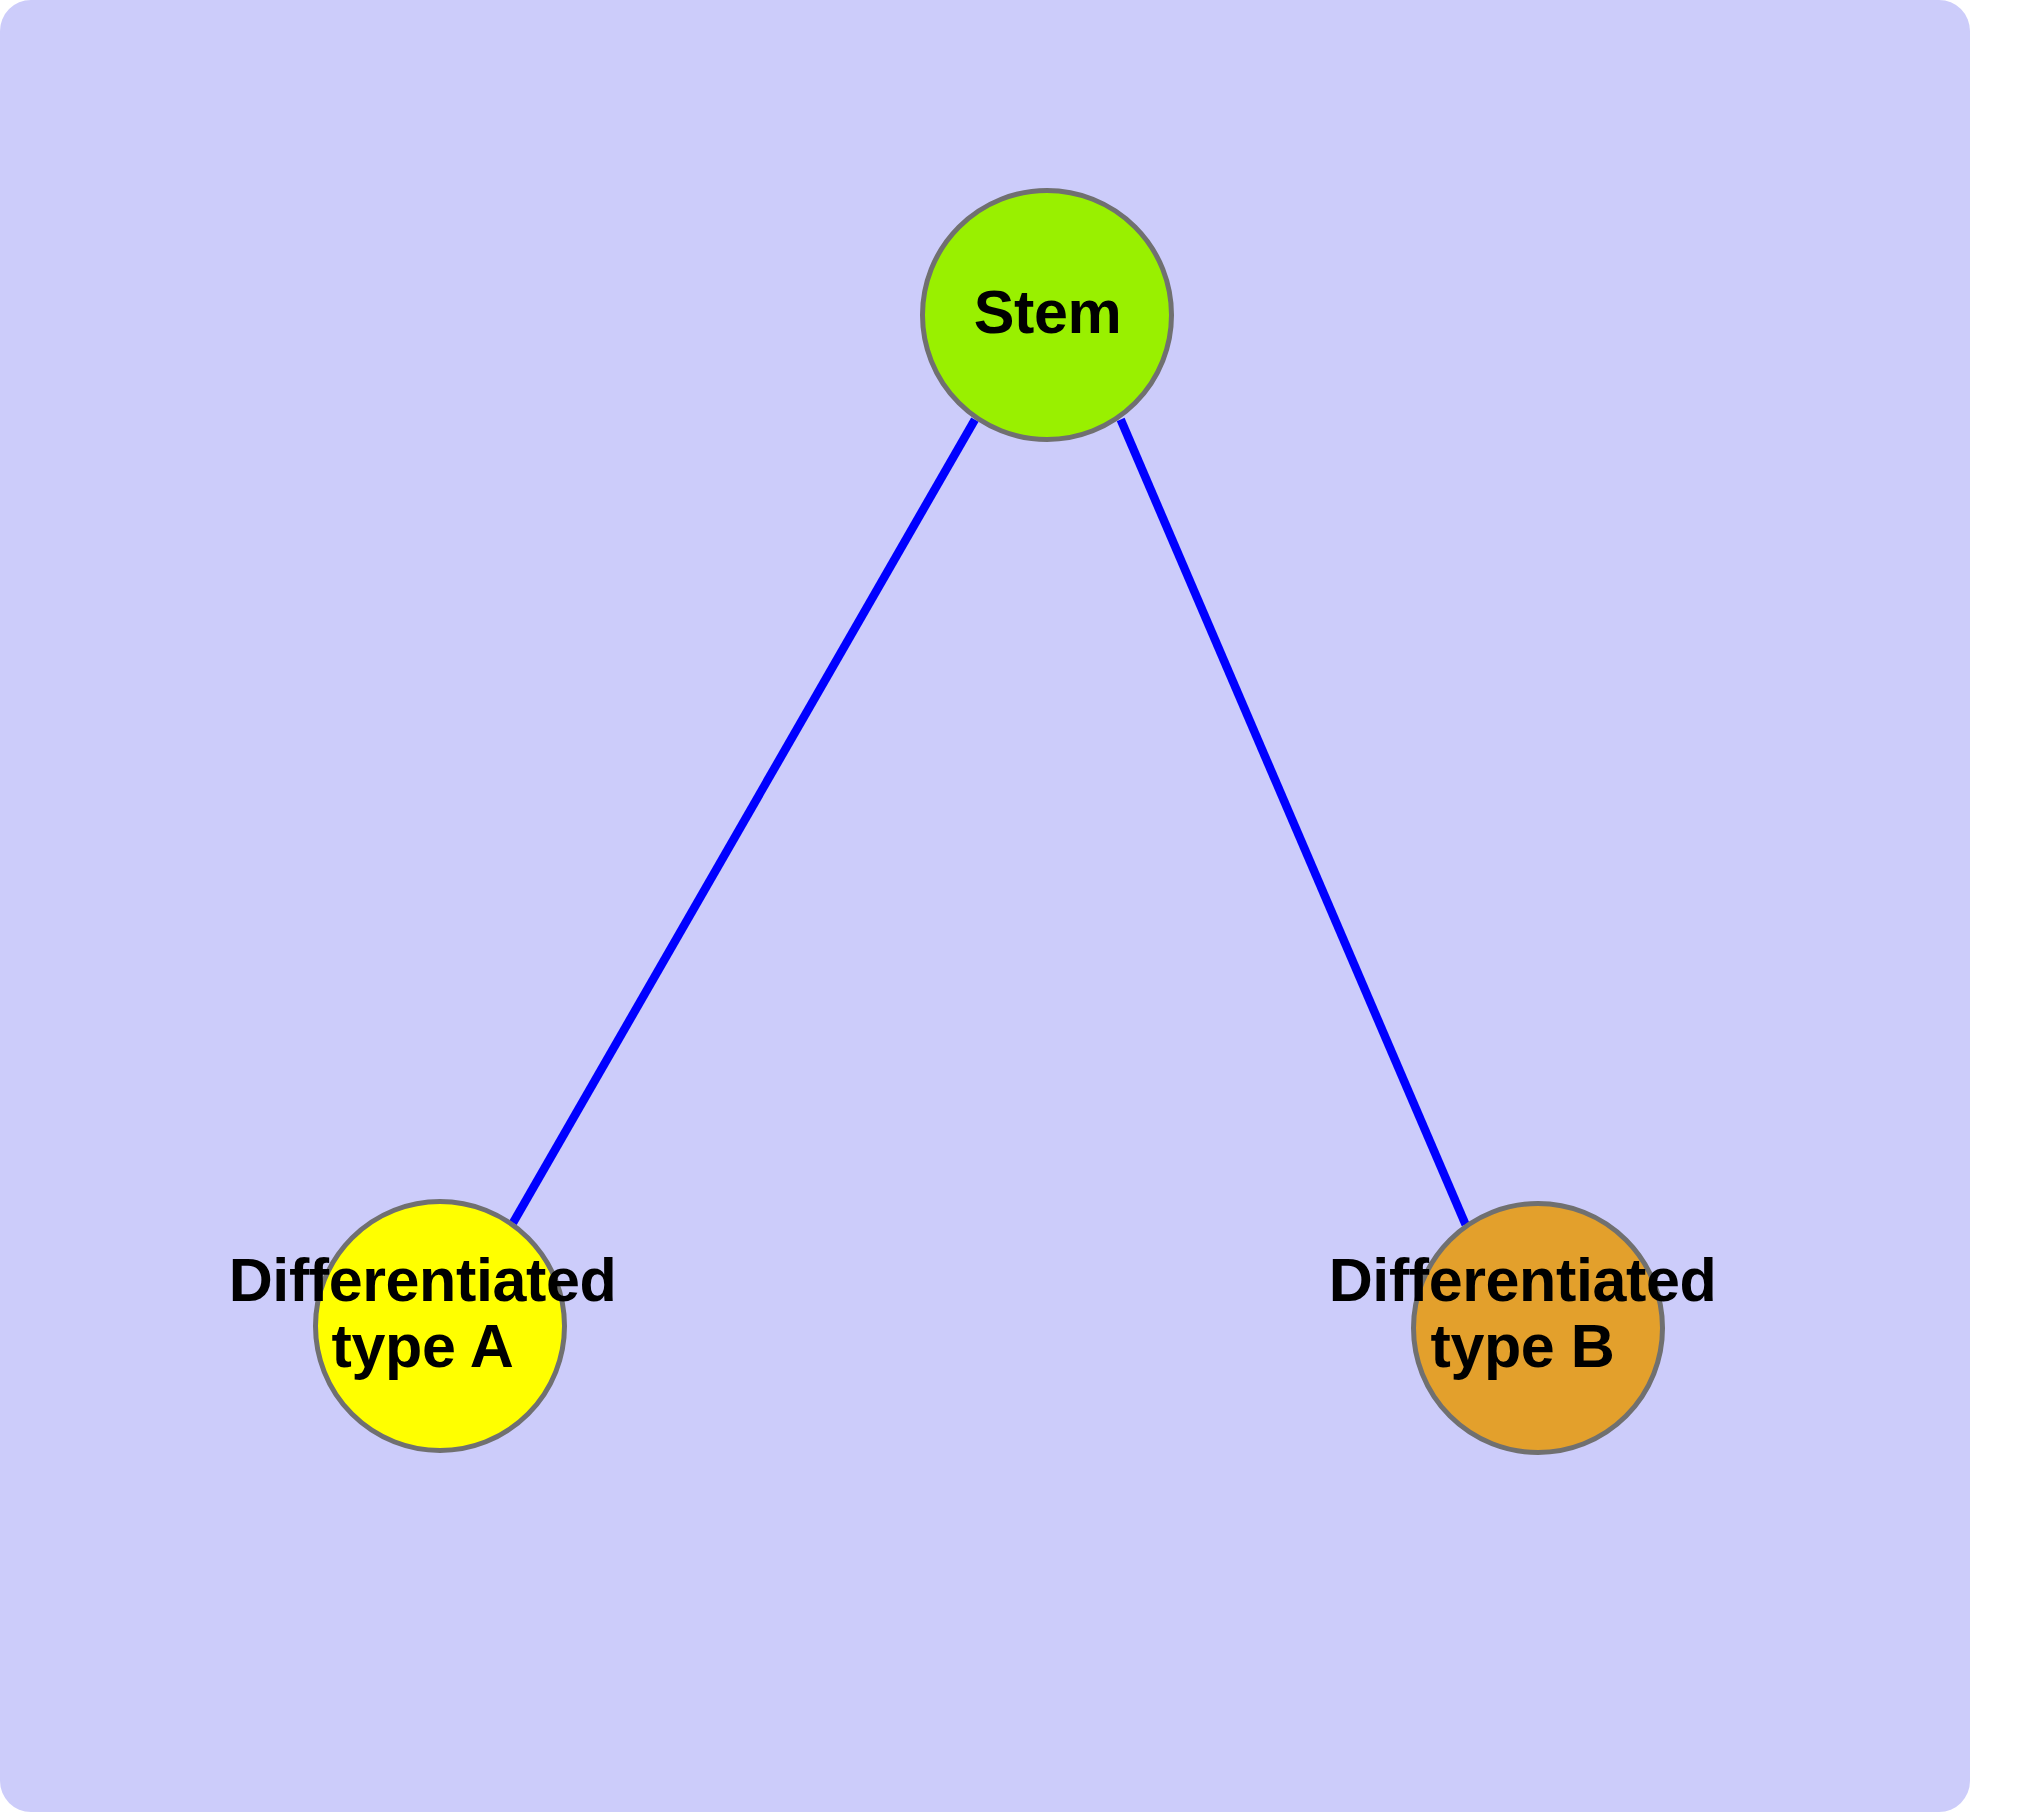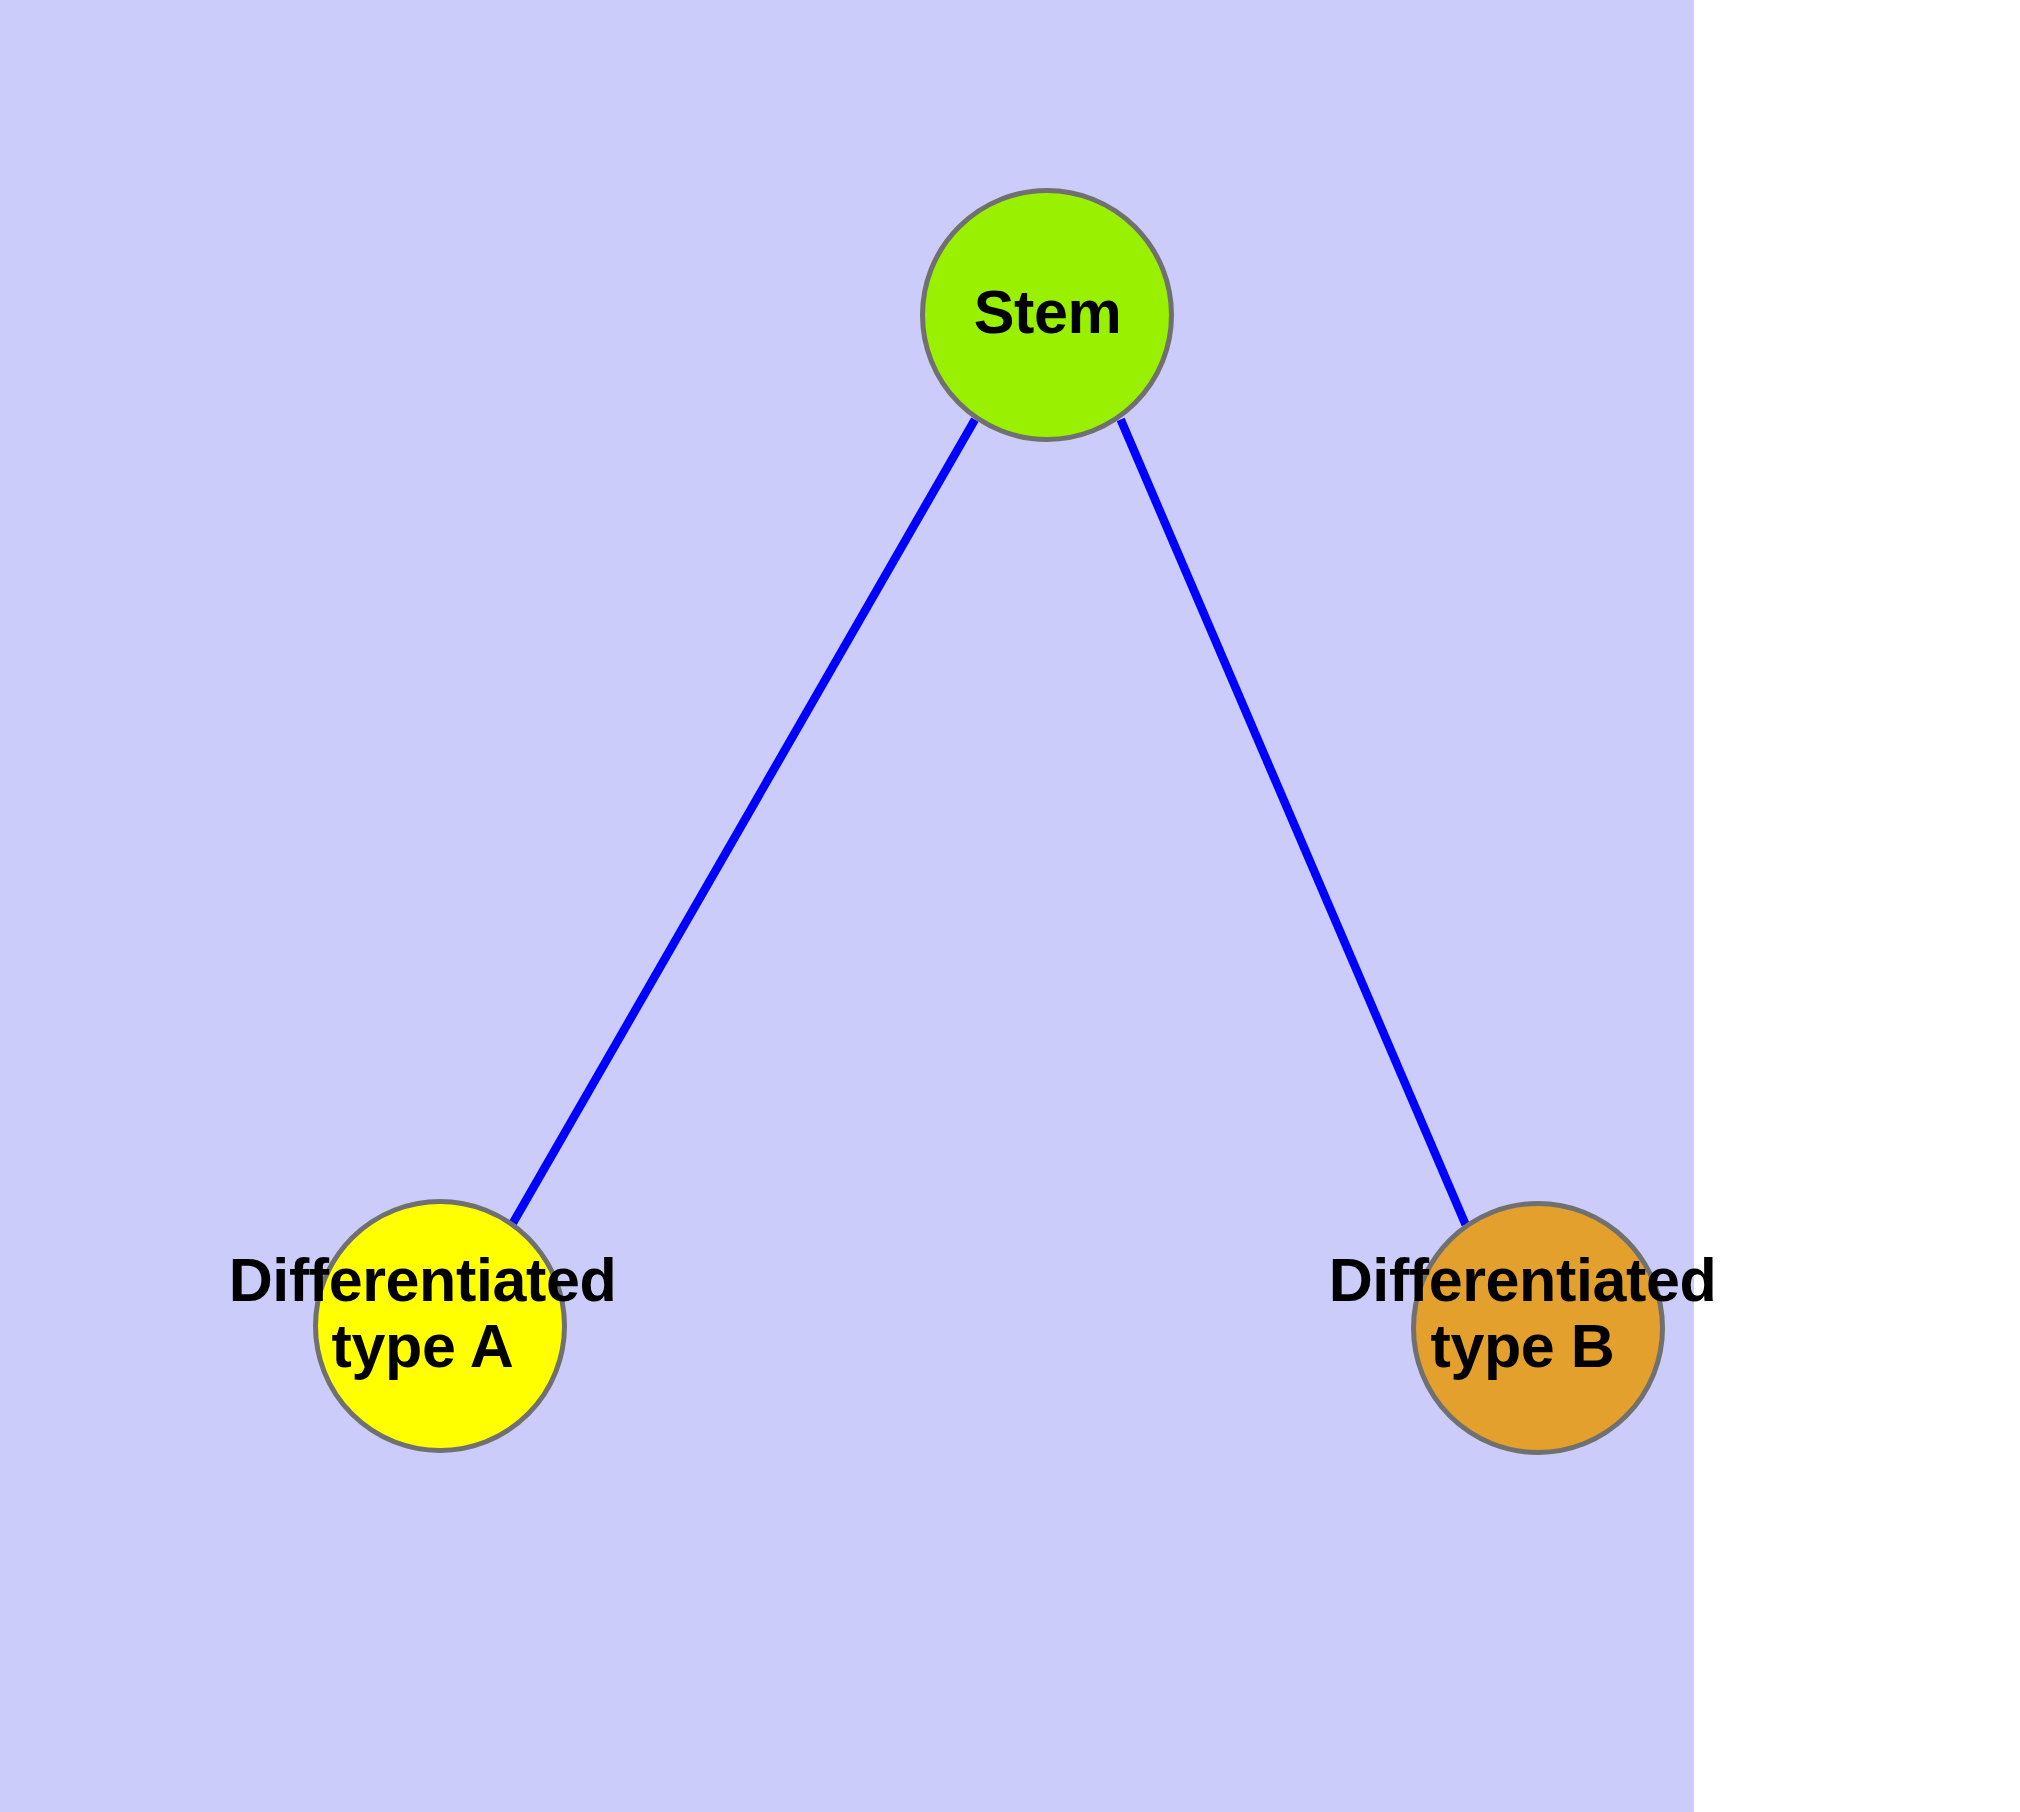--- a/index.html
+++ b/index.html
@@ -7,23 +7,24 @@
     padding: 0;
   }
   body {
     width: 2021px;
     height: 1812px;
     overflow: hidden;
     font-family: "Liberation Sans", sans-serif;
   }
   #graph-canvas {
     position: relative;
-    width: 1694px;
+    width: 1970px;
     height: 1812px;
     background: #ccccfa;
+    border-radius: 31px;
   }
   #edge-layer {
     position: absolute;
     left: 0;
     top: 0;
     width: 2021px;
     height: 1812px;
   }
   .node {
     position: absolute;

